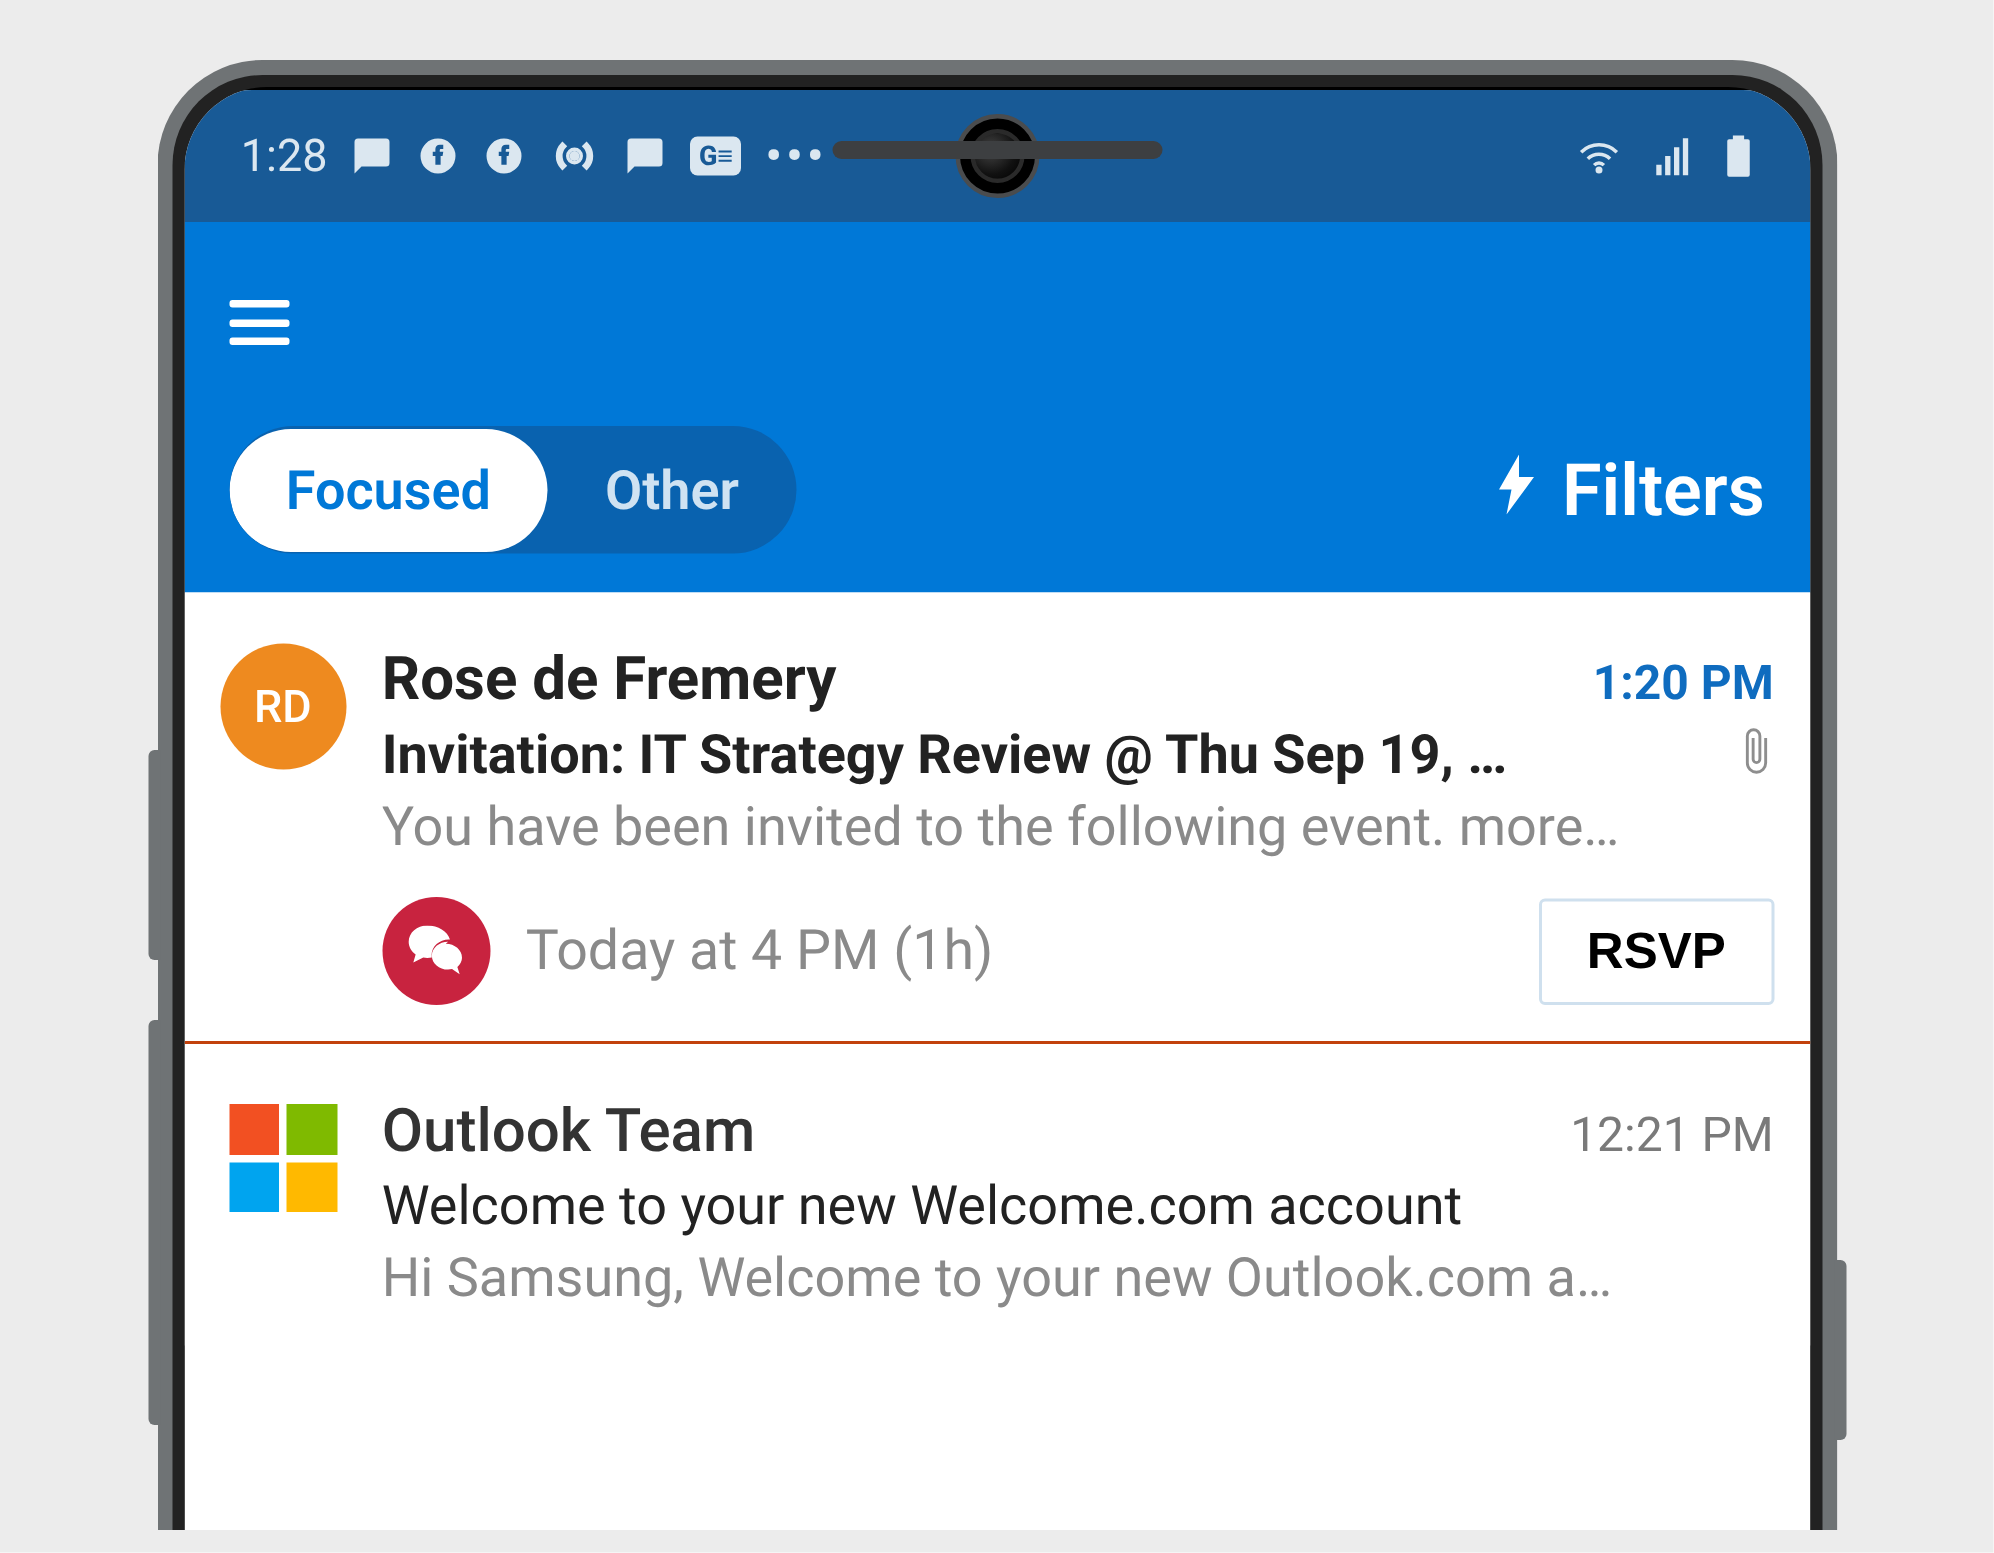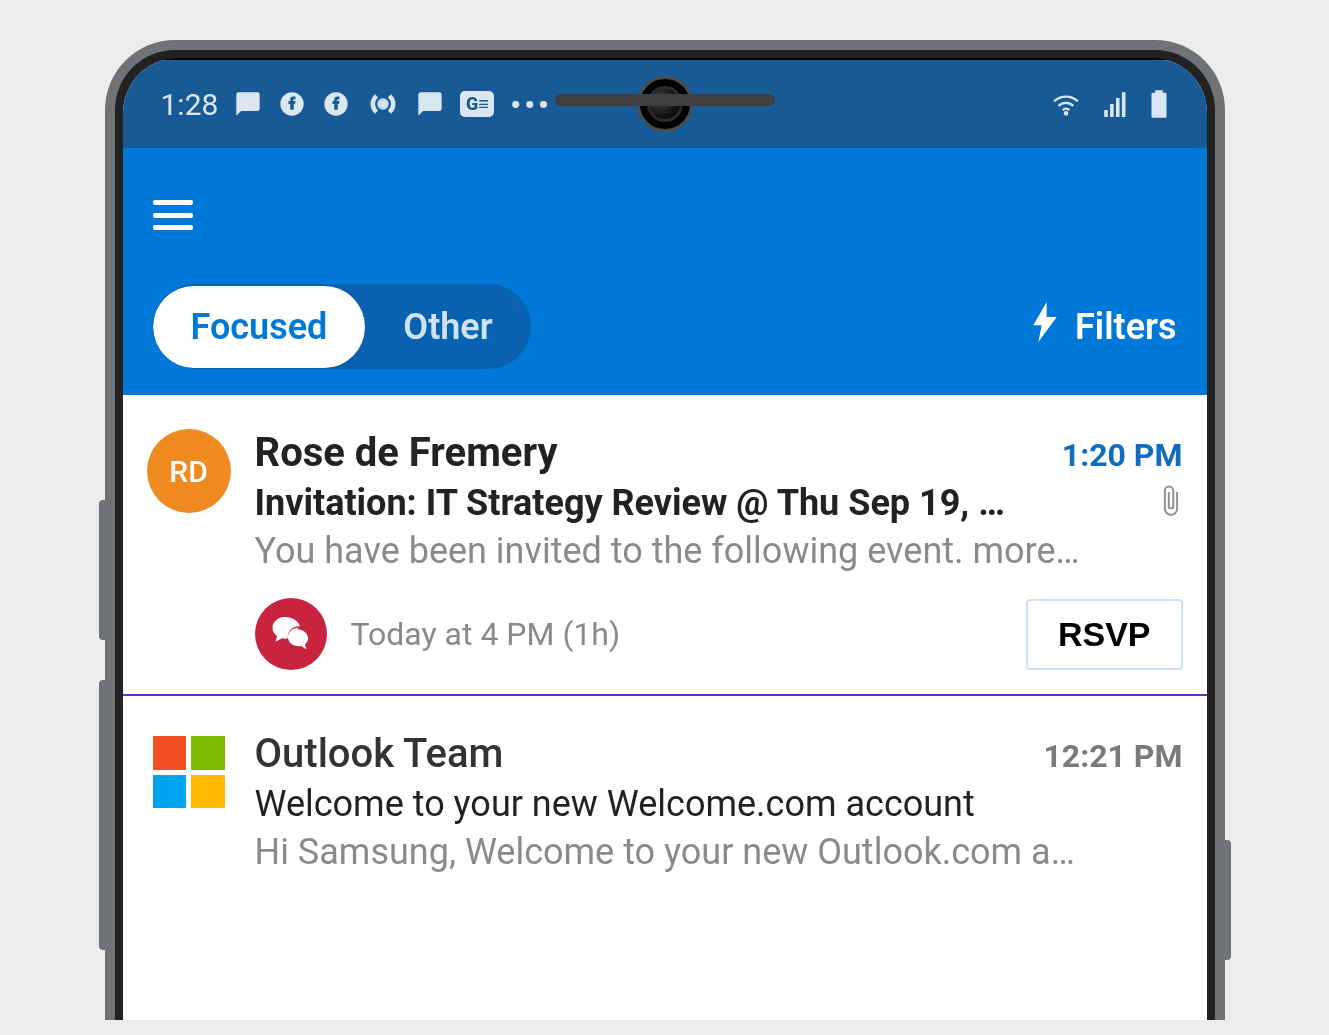--- a/index.html
+++ b/index.html
@@ -134,65 +134,65 @@
   .seg.active {
     background:#fff;
     color:#0078d7;
     border-radius:44px;
   }
   .filters {
     margin-left:auto;
     display:flex;
     align-items:center;
     gap:16px;
-    font-size:36px;
+    font-size:48px;
     font-weight:600;
   }
   .bolt-icon svg { fill:#fff; }
 
   
   .messages { background:#fff; }
   .message {
     display:flex;
     align-items:flex-start;
     padding:34px 24px 24px 24px;
-    border-bottom:2px solid #6d28d9;
+    border-bottom:2px solid #c2410c;
     gap:24px;
   }
   .avatar {
     width:84px; height:84px;
     border-radius:50%;
     display:flex;
     align-items:center;
     justify-content:center;
     font-size:30px;
     font-weight:500;
     color:#fff;
     flex:0 0 auto;
   }
   .msg-body { flex:1 1 auto; min-width:0; }
   .row1 { display:flex; align-items:baseline; }
   .sender { font-size:40px; font-weight:700; color:#222; }
   .time { margin-left:auto; font-size:32px; font-weight:700; }
   .time.unread { color:#0f6cbf; }
-  .time.read { color:#7a7a7a; font-weight:700; }
+  .time.read { color:#7a7a7a; font-weight:400; }
   .row2 { display:flex; align-items:center; margin-top:6px;}
   .subject { font-size:36px; color:#222; flex:1 1 auto; white-space:nowrap; overflow:hidden; text-overflow:ellipsis; }
   .subject.bold { font-weight:700; }
   .attach-icon { flex:0 0 auto; margin-left:18px;}
   .attach-icon svg { fill:#8e8e8e;}
   .preview { font-size:36px; color:#8a8a8a; margin-top:6px; white-space:nowrap; overflow:hidden; text-overflow:ellipsis;}
   .event-row { display:flex; align-items:center; margin-top:26px; gap:24px;}
   .event-icon {
     width:72px;height:72px;border-radius:50%;
     background:#c8233f;
     display:flex;align-items:center;justify-content:center;
   }
   .event-icon svg { fill:#fff;}
-  .event-time { font-size:32px; color:#8a8a8a; }
+  .event-time { font-size:37px; color:#8a8a8a; }
   .rsvp-btn {
     margin-left:auto;
     border:2px solid #cfe0ee;
     color:#000000;
     font-size:34px;
     font-weight:700;
     padding:14px 30px;
     border-radius:4px;
     background:#fff;
   }

